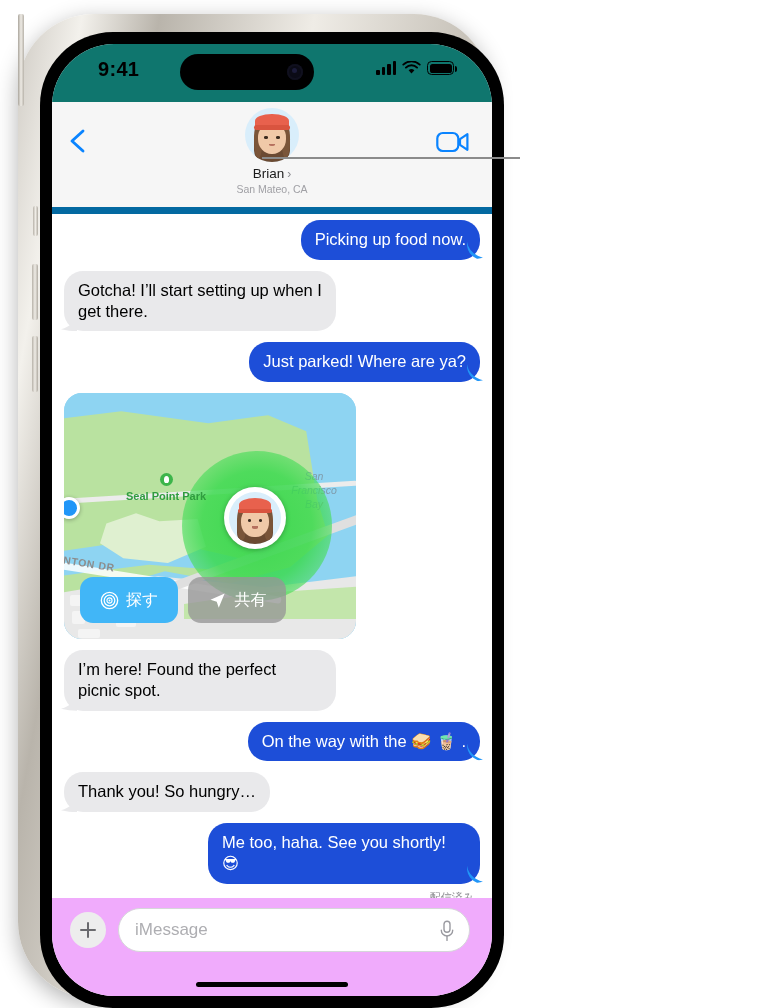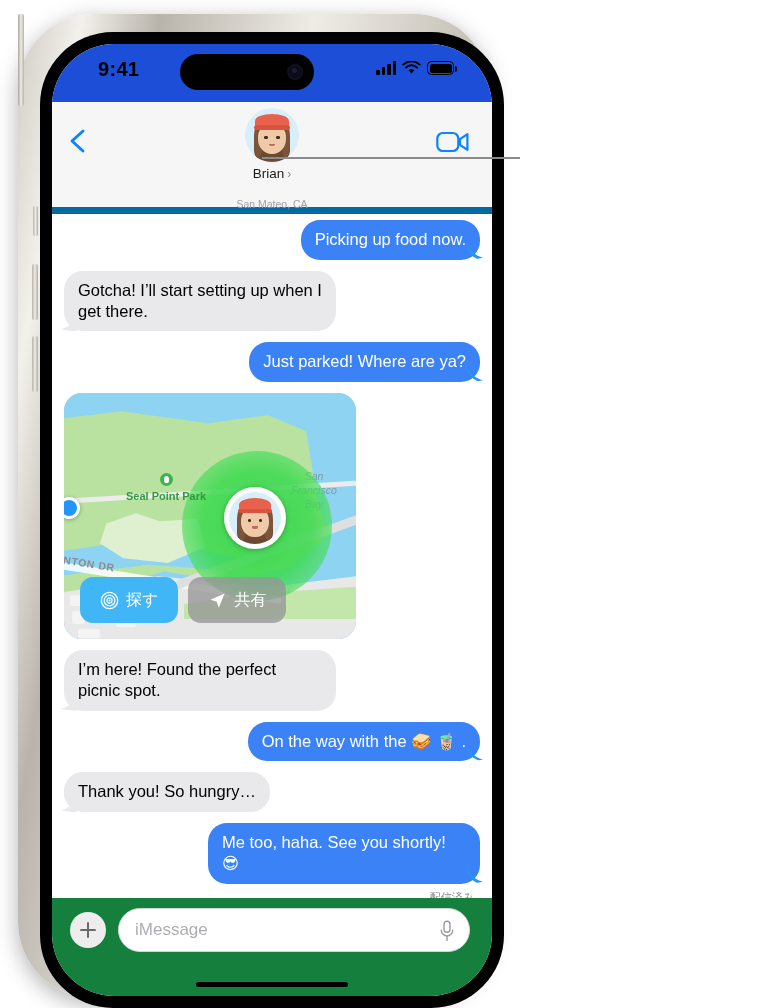--- a/index.html
+++ b/index.html
@@ -36,21 +36,21 @@
   .btn-side { position: absolute; background: linear-gradient(90deg,#b7b2a9,#efece6,#b0aba2); border-radius: 2px; }
   .btn-silent { left: 15px; top: 192px; width: 5px; height: 30px; }
   .btn-volup  { left: 14px; top: 250px; width: 6px; height: 56px; }
   .btn-voldn  { left: 14px; top: 322px; width: 6px; height: 56px; }
   .btn-power  { left: 488px; top: 278px; width: 6px; height: 92px;
                 background: linear-gradient(90deg,#aaa59c,#efece6,#b7b2a9); border-radius: 2px; }
 
   
   .statusbar {
     position: absolute; left: 0; top: 0; width: 440px; height: 58px;
-    background: #1d4ed8;
+    background: #0f766e;
   }
   .clock {
     position: absolute; left: 46px; top: 14px;
     font-size: 20px; font-weight: bold; color: #000;
     letter-spacing: .3px;
   }
   .dynamic-island {
     position: absolute; left: 128px; top: 10px;
     width: 134px; height: 36px; border-radius: 18px; background: #000;
   }
@@ -85,36 +85,36 @@
   .avatar {
     width: 54px; height: 54px; border-radius: 50%;
     margin: 0 auto; position: relative; overflow: hidden;
     background: #d9eefb;
   }
   .contact-name {
     margin-top: 4px; font-size: 13.5px; color: #1b1b1b; font-weight: 500;
     display: inline-flex; align-items: center; gap: 3px; cursor: pointer;
   }
   .name-chev { font-size: 12px; color: #8a8a8e; line-height: 1; }
-  .contact-sub { font-size: 10.5px; color: #a0a0a5; margin-top: 16px; }
+  .contact-sub { font-size: 10.5px; color: #a0a0a5; margin-top: 1px; }
 
   
   .convo {
     position: absolute; left: 0; top: 170px; width: 440px; bottom: 98px;
     background: #fff; padding: 6px 12px 0 12px;
   }
   .row { display: flex; margin-bottom: 11px; }
   .row.out { justify-content: flex-end; }
   .row.in  { justify-content: flex-start; }
   .bubble {
     max-width: 272px; padding: 9px 14px 10px 14px;
     border-radius: 19px; font-size: 16.5px; line-height: 1.26;
     position: relative; word-wrap: break-word;
   }
-  .bubble.out { background: #3b82f6; color: #fff; border-bottom-right-radius: 19px; }
+  .bubble.out { background: #1d4ed8; color: #fff; border-bottom-right-radius: 19px; }
   .bubble.in  { background: #e9e9eb; color: #000; }
   .bubble.out::after {
     content:""; position:absolute; right:-5px; bottom:0;
     width: 18px; height: 18px; background: #2196f8;
     border-bottom-left-radius: 16px;
     clip-path: path("M 0 18 L 0 0 Q 2 12 16 16 Q 8 18 0 18 Z");
   }
   .bubble.in::after {
     content:""; position:absolute; left:-5px; bottom:0;
     width: 18px; height: 18px; background: #e9e9eb;
@@ -211,21 +211,21 @@
   .map-btns { position:absolute; left:16px; bottom:16px; display:flex; gap:10px; }
   .map-btn {
     height:46px; border-radius:13px; display:flex; align-items:center; justify-content:center;
     gap:7px; padding:0 20px; font-size:16px; color:#fff; cursor:pointer;margin-top:10px;
   }
   .map-btn.find { background:#41b6f7; }
   .map-btn.share { background: rgba(150,150,150,.78); }
 
   
   .inputbar {
-    position:absolute; left:0; bottom:0; width:440px; height:98px; background:#15803d;
+    position:absolute; left:0; bottom:0; width:440px; height:98px; background:#f0abfc;
   }
   .plus-btn {
     position:absolute; left:18px; top:14px; width:36px; height:36px; border-radius:50%;
     background:#ededed; cursor:pointer;
   }
   .plus-btn::before,.plus-btn::after{content:"";position:absolute;background:#6a6a6e;border-radius:1px;}
   .plus-btn::before{left:10px;top:17px;width:16px;height:2px;}
   .plus-btn::after{left:17px;top:10px;width:2px;height:16px;}
   .msg-field {
     position:absolute; left: 66px; right: 22px; top: 10px; height: 44px;

